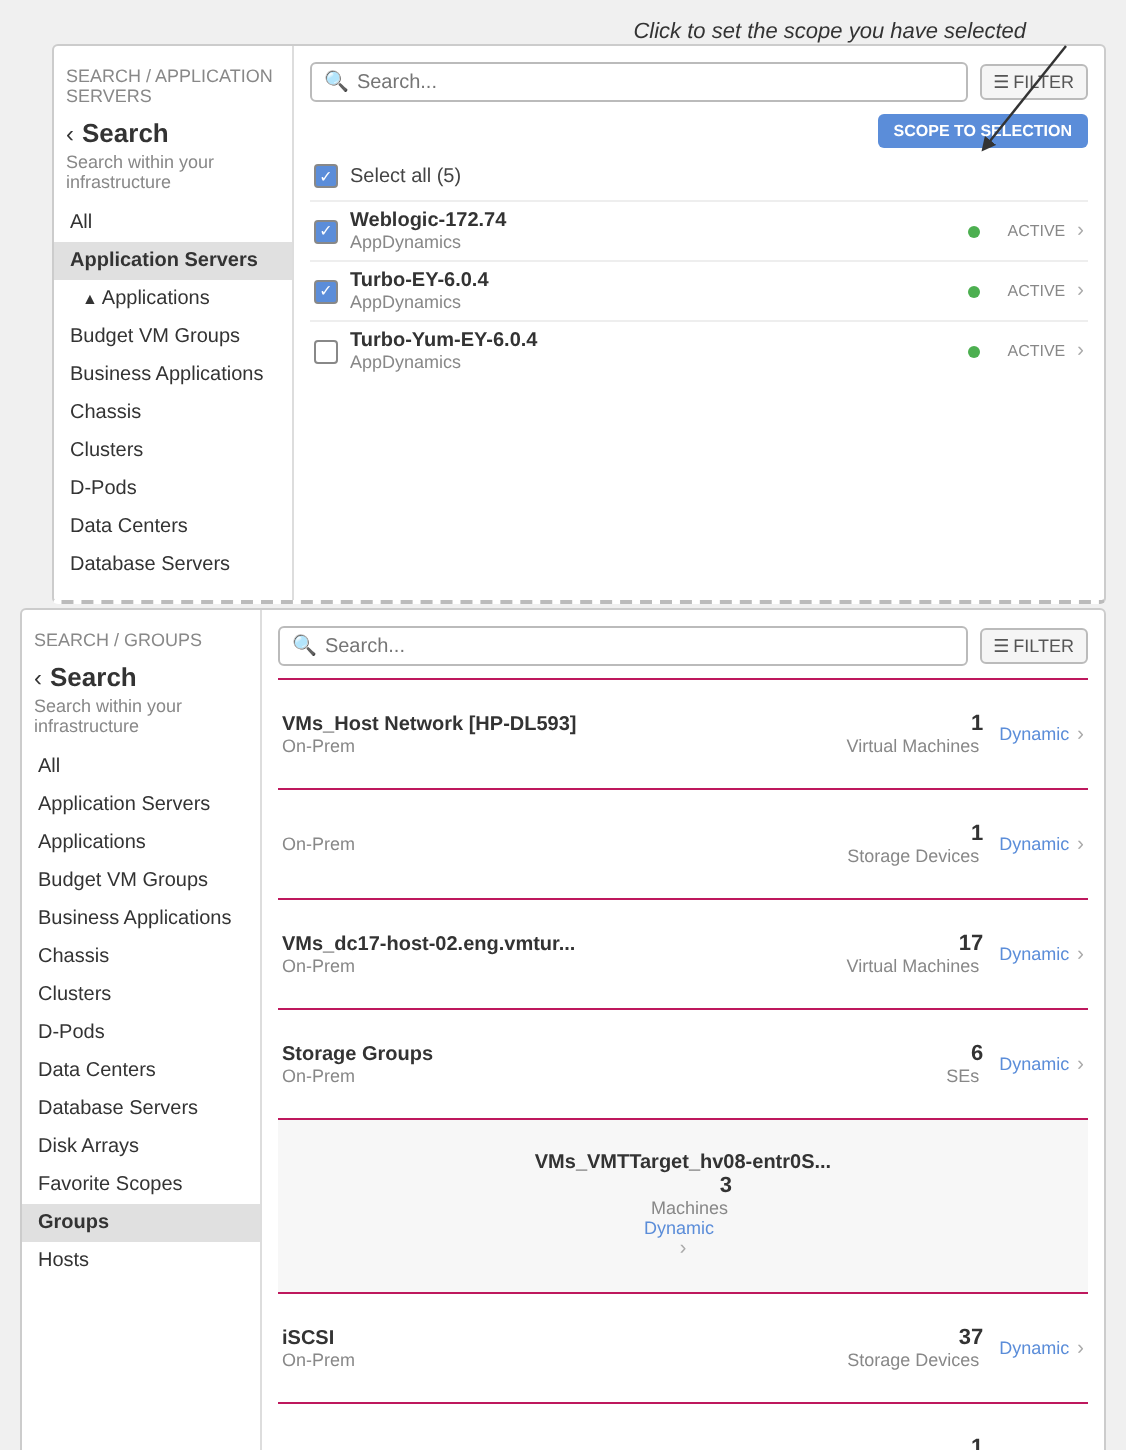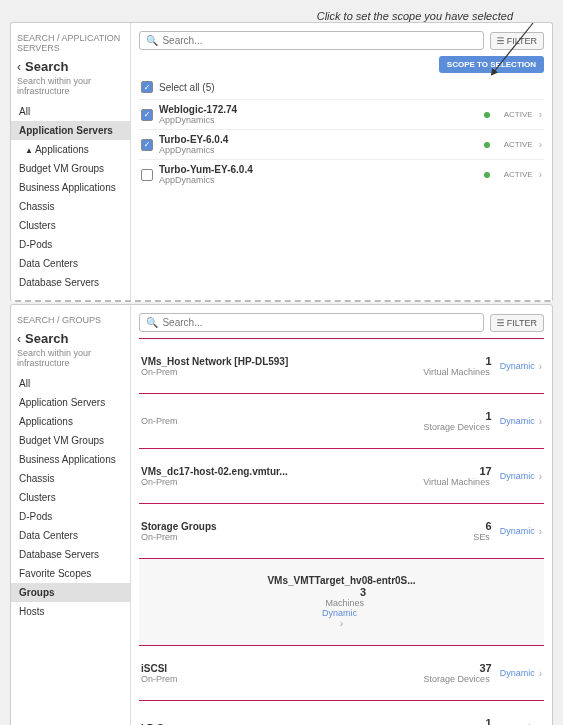--- a/index.html
+++ b/index.html
@@ -308,21 +308,21 @@
 
   <svg style="position:absolute;top:18px;right:10px;width:80px;height:60px;z-index:10;pointer-events:none;">
     <defs>
       <marker id="arrowhead1" markerWidth="6" markerHeight="6" refX="3" refY="3" orient="auto">
         <path d="M0,0 L0,6 L6,3 z" fill="#333"></path>
       </marker>
     </defs>
     <path d="M 60 5 Q 40 30 20 55" stroke="#333" stroke-width="1.2" fill="none" marker-end="url(#arrowhead1)"></path>
   </svg>
 
-  <div class="panel-card" style="border-bottom: 2px dashed #bbb; margin-bottom:2px;">
+  <div class="panel-card" style="border-bottom: 2px dashed #bbb; margin-bottom:2px;margin-left:16px;">
 
     <div class="sidebar">
       <div class="breadcrumb-nav">SEARCH / APPLICATION SERVERS</div>
       <div class="search-header">
         <span class="back-arrow">‹</span>
         <span class="search-title">Search</span>
       </div>
       <div class="search-subtitle">Search within your infrastructure</div>
 
       <div class="sidebar-item">All</div>
@@ -421,20 +421,21 @@
       <div class="sidebar-item">All</div>
       <div class="sidebar-item">Application Servers</div>
       <div class="sidebar-item">Applications</div>
       <div class="sidebar-item">Budget VM Groups</div>
       <div class="sidebar-item">Business Applications</div>
       <div class="sidebar-item">Chassis</div>
       <div class="sidebar-item">Clusters</div>
       <div class="sidebar-item">D-Pods</div>
       <div class="sidebar-item">Data Centers</div>
       <div class="sidebar-item">Database Servers</div>
+      <div class="sidebar-item">Disk Arrays</div>
       <div class="sidebar-item">Favorite Scopes</div>
       <div class="sidebar-item active">Groups</div>
       <div class="sidebar-item">Hosts</div>
     </div>
 
     <div class="main-content">
 
       <div class="search-bar-row">
         <div class="search-input-wrap">
           <span class="search-icon-small">🔍</span>

